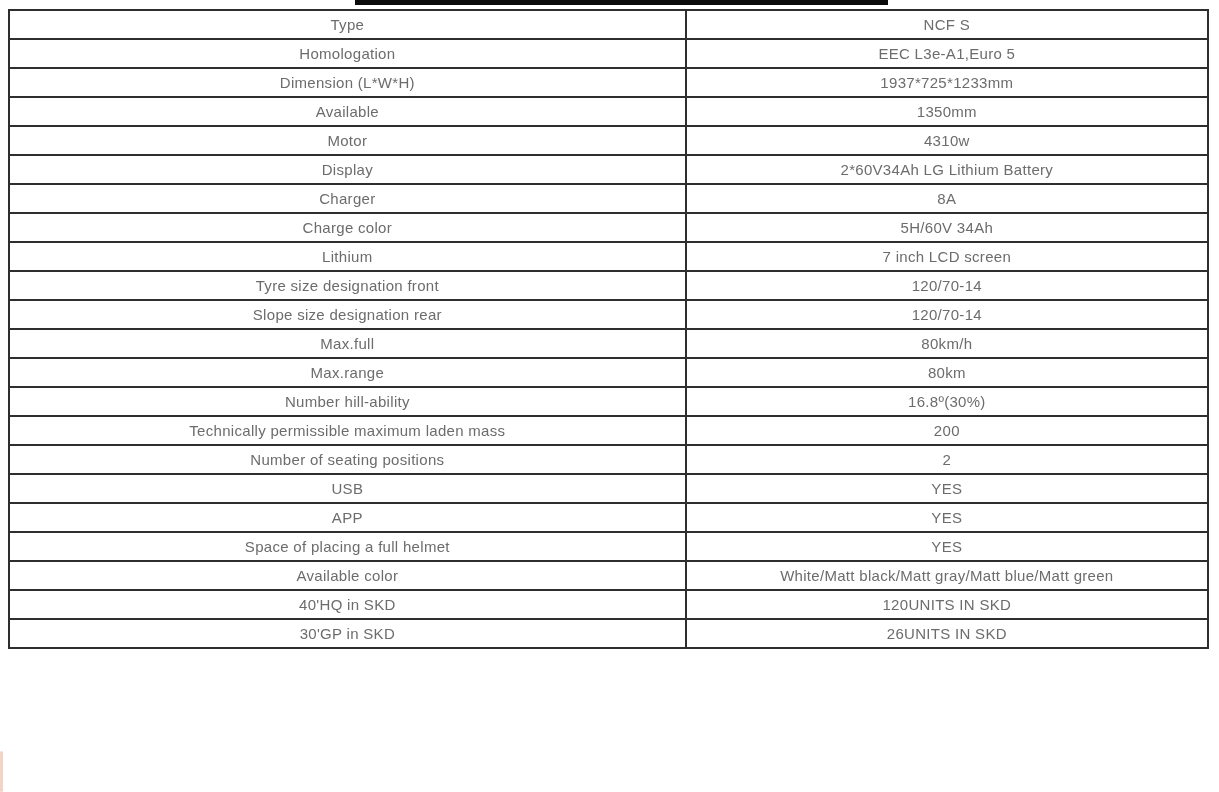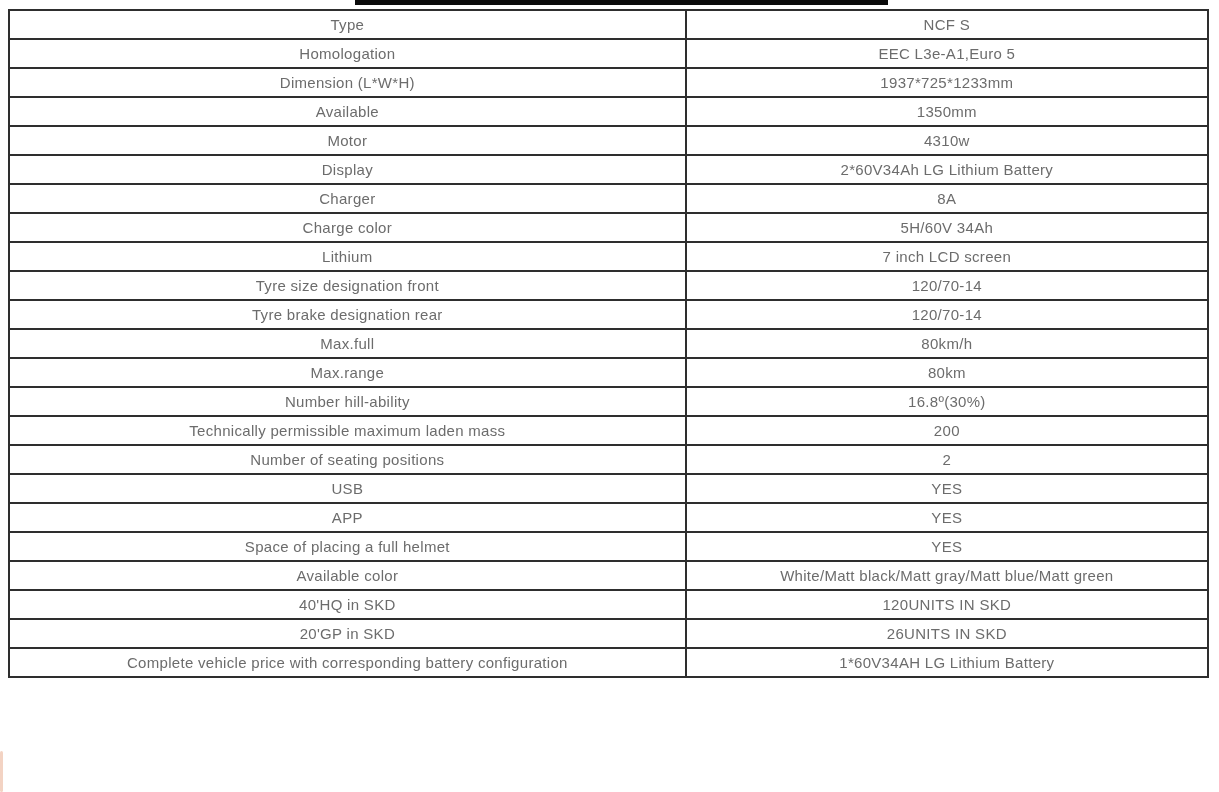--- a/index.html
+++ b/index.html
@@ -98,21 +98,21 @@
         </tr>
         <tr>
           <td class="label-cell">Lithium</td>
           <td class="value-cell">7 inch LCD screen</td>
         </tr>
         <tr>
           <td class="label-cell">Tyre size designation front</td>
           <td class="value-cell">120/70-14</td>
         </tr>
         <tr>
-          <td class="label-cell">Tyre brake designation rear</td>
+          <td class="label-cell">Slope size designation rear</td>
           <td class="value-cell">120/70-14</td>
         </tr>
         <tr>
           <td class="label-cell">Max.full</td>
           <td class="value-cell">80km/h</td>
         </tr>
         <tr>
           <td class="label-cell">Max.range</td>
           <td class="value-cell">80km</td>
         </tr>
@@ -142,24 +142,20 @@
         </tr>
         <tr>
           <td class="label-cell">Available color</td>
           <td class="value-cell">White/Matt black/Matt gray/Matt blue/Matt green</td>
         </tr>
         <tr>
           <td class="label-cell">40'HQ in SKD</td>
           <td class="value-cell">120UNITS IN SKD</td>
         </tr>
         <tr>
-          <td class="label-cell">20'GP in SKD</td>
+          <td class="label-cell">30'GP in SKD</td>
           <td class="value-cell">26UNITS IN SKD</td>
-        </tr>
-        <tr>
-          <td class="label-cell">Complete vehicle price with corresponding battery configuration</td>
-          <td class="value-cell">1*60V34AH LG Lithium Battery</td>
         </tr>
       </tbody>
   </table>
 </div>
 
 <div class="edge-artifact"></div>
 
 </body></html>

